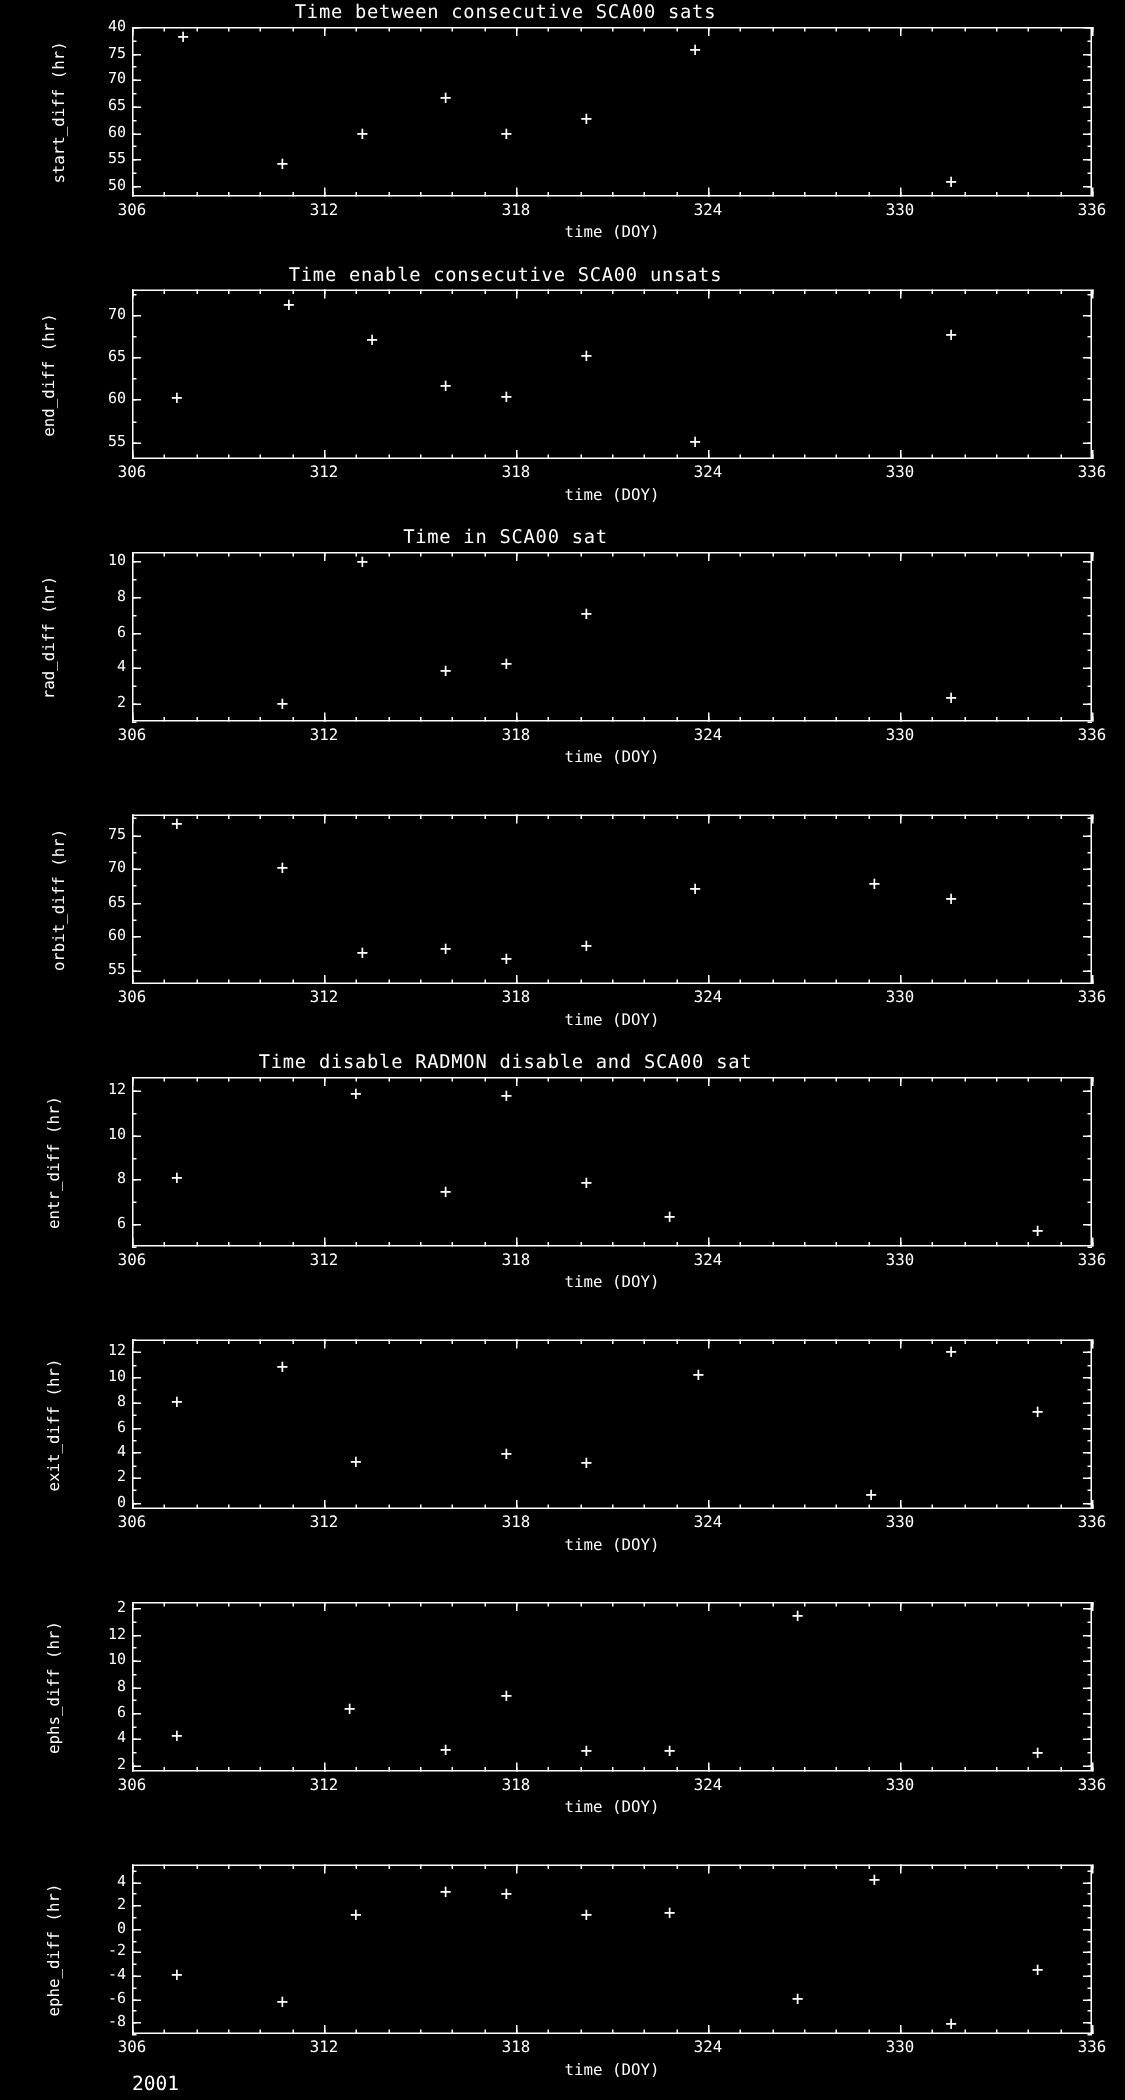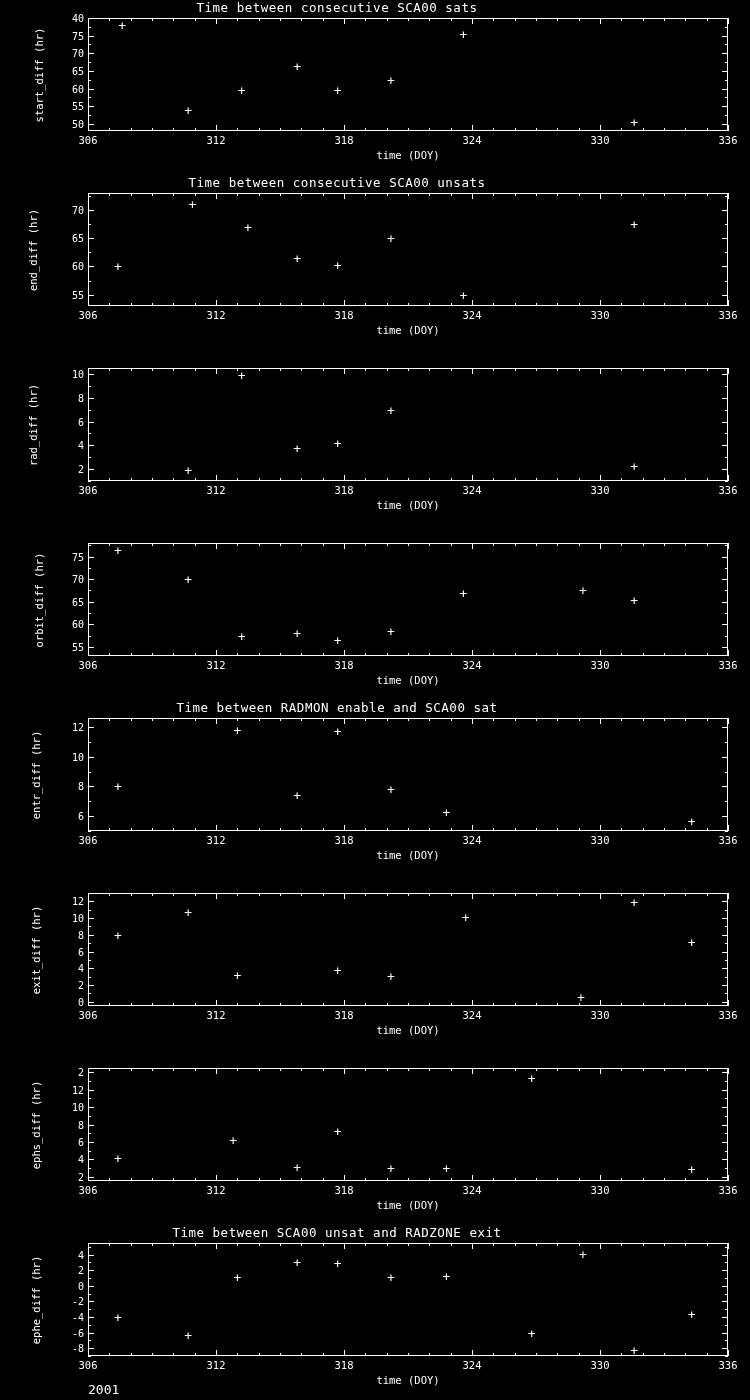--- a/index.html
+++ b/index.html
@@ -227,21 +227,21 @@
         <div class="marker" style="left: 188.267px; top: 109.812px;"></div>
         <div class="marker" style="left: 241.6px; top: 90.3906px;"></div>
         <div class="marker" style="left: 297.067px; top: 65.6719px;"></div>
         <div class="marker" style="left: 337.6px; top: 90.3906px;"></div>
         <div class="marker" style="left: 390.933px; top: 79.7969px;"></div>
         <div class="marker" style="left: 463.467px; top: 33.8906px;"></div>
         <div class="marker" style="left: 634.133px; top: 122.172px;"></div>
       </div>
     </div>
     <div class="panel" style="position: absolute; left: 0px; top: 175px; height: 175px;">
-      <div class="ptitle">Time between consecutive SCA00 unsats</div>
+      <div class="ptitle">Time enable consecutive SCA00 unsats</div>
       <div class="plotrow" style="position: absolute; left: 0px; top: 0px; width: 750px; height: 175px;">
         <div class="frame" style="left: 88px; top: 18px; width: 640px; height: 113px;"></div>
         <div class="tick" style="left: 88px; top: 119.7px; width: 6px; height: 1px;"></div>
         <div class="tick" style="left: 722px; top: 119.7px; width: 6px; height: 1px;"></div>
         <div class="ytlabel" style="left: 44px; top: 119.7px; width: 40px;">55</div>
         <div class="tick" style="left: 88px; top: 91.45px; width: 6px; height: 1px;"></div>
         <div class="tick" style="left: 722px; top: 91.45px; width: 6px; height: 1px;"></div>
         <div class="ytlabel" style="left: 44px; top: 91.45px; width: 40px;">60</div>
         <div class="tick" style="left: 88px; top: 63.2px; width: 6px; height: 1px;"></div>
         <div class="tick" style="left: 722px; top: 63.2px; width: 6px; height: 1px;"></div>
@@ -351,20 +351,21 @@
         <div class="marker" style="left: 192.533px; top: 29.3px;"></div>
         <div class="marker" style="left: 248px; top: 51.9px;"></div>
         <div class="marker" style="left: 297.067px; top: 82.975px;"></div>
         <div class="marker" style="left: 337.6px; top: 90.32px;"></div>
         <div class="marker" style="left: 390.933px; top: 63.2px;"></div>
         <div class="marker" style="left: 463.467px; top: 119.7px;"></div>
         <div class="marker" style="left: 634.133px; top: 49.075px;"></div>
       </div>
     </div>
     <div class="panel" style="position: absolute; left: 0px; top: 350px; height: 175px;">
+      <div class="ptitle">Time in SCA00 sat</div>
       <div class="plotrow" style="position: absolute; left: 0px; top: 0px; width: 750px; height: 175px;">
         <div class="frame" style="left: 88px; top: 18px; width: 640px; height: 113px;"></div>
         <div class="tick" style="left: 88px; top: 119.105px; width: 6px; height: 1px;"></div>
         <div class="tick" style="left: 722px; top: 119.105px; width: 6px; height: 1px;"></div>
         <div class="ytlabel" style="left: 44px; top: 119.105px; width: 40px;">2</div>
         <div class="tick" style="left: 88px; top: 95.3158px; width: 6px; height: 1px;"></div>
         <div class="tick" style="left: 722px; top: 95.3158px; width: 6px; height: 1px;"></div>
         <div class="ytlabel" style="left: 44px; top: 95.3158px; width: 40px;">4</div>
         <div class="tick" style="left: 88px; top: 71.5263px; width: 6px; height: 1px;"></div>
         <div class="tick" style="left: 722px; top: 71.5263px; width: 6px; height: 1px;"></div>
@@ -610,21 +611,21 @@
         <div class="marker" style="left: 241.6px; top: 110.66px;"></div>
         <div class="marker" style="left: 297.067px; top: 108.4px;"></div>
         <div class="marker" style="left: 337.6px; top: 115.18px;"></div>
         <div class="marker" style="left: 390.933px; top: 106.14px;"></div>
         <div class="marker" style="left: 463.467px; top: 67.72px;"></div>
         <div class="marker" style="left: 582.933px; top: 65.46px;"></div>
         <div class="marker" style="left: 634.133px; top: 74.5px;"></div>
       </div>
     </div>
     <div class="panel" style="position: absolute; left: 0px; top: 700px; height: 175px;">
-      <div class="ptitle">Time between RADMON enable and SCA00 sat</div>
+      <div class="ptitle">Time disable RADMON disable and SCA00 sat</div>
       <div class="plotrow" style="position: absolute; left: 0px; top: 0px; width: 750px; height: 175px;">
         <div class="frame" style="left: 88px; top: 18px; width: 640px; height: 113px;"></div>
         <div class="tick" style="left: 88px; top: 116.132px; width: 6px; height: 1px;"></div>
         <div class="tick" style="left: 722px; top: 116.132px; width: 6px; height: 1px;"></div>
         <div class="ytlabel" style="left: 44px; top: 116.132px; width: 40px;">6</div>
         <div class="tick" style="left: 88px; top: 86.3947px; width: 6px; height: 1px;"></div>
         <div class="tick" style="left: 722px; top: 86.3947px; width: 6px; height: 1px;"></div>
         <div class="ytlabel" style="left: 44px; top: 86.3947px; width: 40px;">8</div>
         <div class="tick" style="left: 88px; top: 56.6579px; width: 6px; height: 1px;"></div>
         <div class="tick" style="left: 722px; top: 56.6579px; width: 6px; height: 1px;"></div>
@@ -1020,21 +1021,20 @@
         <div class="marker" style="left: 233.067px; top: 90.1462px;"></div>
         <div class="marker" style="left: 297.067px; top: 117.092px;"></div>
         <div class="marker" style="left: 337.6px; top: 81.4538px;"></div>
         <div class="marker" style="left: 390.933px; top: 117.962px;"></div>
         <div class="marker" style="left: 446.4px; top: 117.962px;"></div>
         <div class="marker" style="left: 531.733px; top: 27.5615px;"></div>
         <div class="marker" style="left: 691.733px; top: 118.831px;"></div>
       </div>
     </div>
     <div class="panel" style="position: absolute; left: 0px; top: 1225px; height: 175px;">
-      <div class="ptitle">Time between SCA00 unsat and RADZONE exit</div>
       <div class="plotrow" style="position: absolute; left: 0px; top: 0px; width: 750px; height: 175px;">
         <div class="frame" style="left: 88px; top: 18px; width: 640px; height: 113px;"></div>
         <div class="tick" style="left: 88px; top: 123.207px; width: 6px; height: 1px;"></div>
         <div class="tick" style="left: 722px; top: 123.207px; width: 6px; height: 1px;"></div>
         <div class="ytlabel" style="left: 44px; top: 123.207px; width: 40px;">-8</div>
         <div class="tick" style="left: 88px; top: 107.621px; width: 6px; height: 1px;"></div>
         <div class="tick" style="left: 722px; top: 107.621px; width: 6px; height: 1px;"></div>
         <div class="ytlabel" style="left: 44px; top: 107.621px; width: 40px;">-6</div>
         <div class="tick" style="left: 88px; top: 92.0345px; width: 6px; height: 1px;"></div>
         <div class="tick" style="left: 722px; top: 92.0345px; width: 6px; height: 1px;"></div>

